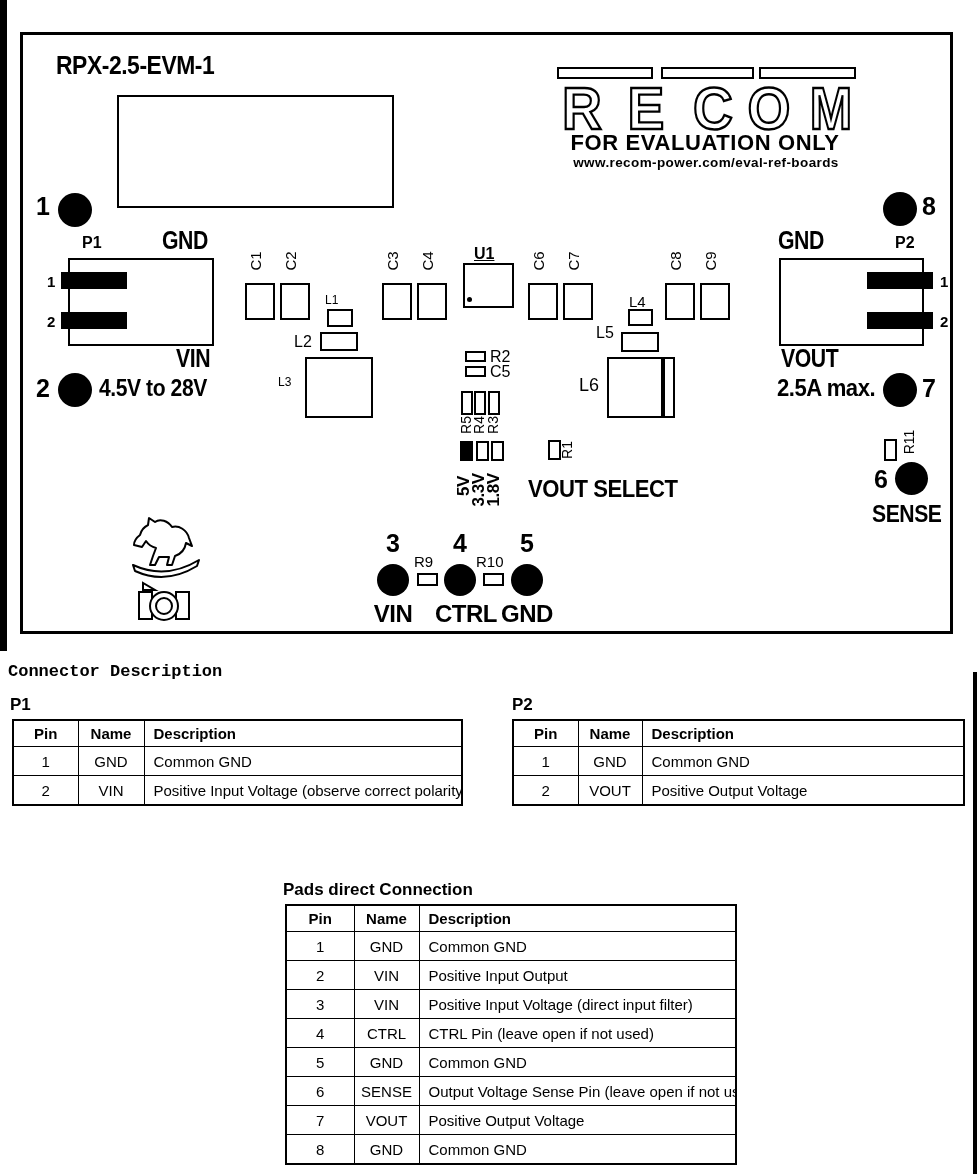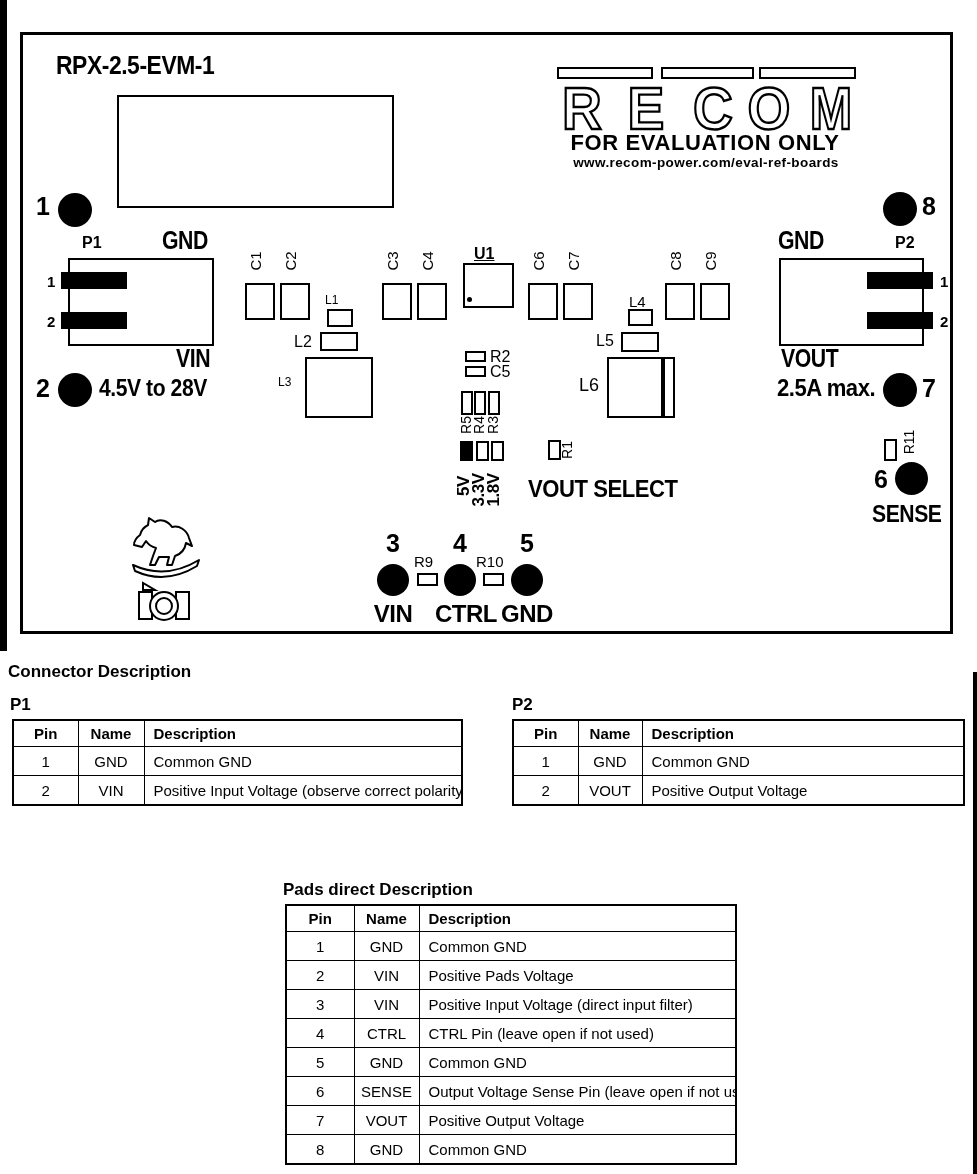--- a/index.html
+++ b/index.html
@@ -122,21 +122,21 @@
 
   <div class="ref" style="left:325px;top:294px;font-size:12px;">L1</div>
   <div class="rc" style="left:327px;top:309px;width:26px;height:18px;"></div>
   <div class="ref" style="left:294px;top:334px;">L2</div>
   <div class="rc" style="left:320px;top:332px;width:38px;height:19px;"></div>
   <div class="ref" style="left:278px;top:376px;font-size:12px;">L3</div>
   <div class="rc" style="left:305px;top:357px;width:68px;height:61px;"></div>
 
   <div class="ref" style="left:629px;top:294px;font-size:15px;">L4</div>
   <div class="rc" style="left:628px;top:309px;width:25px;height:17px;"></div>
-  <div class="ref" style="left:596px;top:333px;">L5</div>
+  <div class="ref" style="left:596px;top:325px;">L5</div>
   <div class="rc" style="left:621px;top:332px;width:38px;height:20px;"></div>
   <div class="ref" style="left:579px;top:376px;font-size:18px;">L6</div>
   <div class="rc" style="left:607px;top:357px;width:56px;height:61px;"></div>
   <div class="rc" style="left:663px;top:357px;width:12px;height:61px;"></div>
 
   <div class="rc" style="left:465px;top:351px;width:21px;height:11px;"></div>
   <div class="ref" style="left:490px;top:349px;">R2</div>
   <div class="rc" style="left:465px;top:366px;width:21px;height:11px;"></div>
   <div class="ref" style="left:490px;top:364px;">C5</div>
 
@@ -183,21 +183,21 @@
     <path d="M4,52 Q37,67 70,47 L68,53 Q37,72 6,58 Z" fill="#fff" stroke="#000" stroke-width="2" stroke-linejoin="round"></path>
   </svg>
   <svg class="abs" style="left:137px;top:581px;" width="54" height="42" viewBox="0 0 54 42">
     <polygon points="6,9 6,2 18,9" fill="#fff" stroke="#000" stroke-width="2"></polygon>
     <rect x="2" y="11" width="13" height="27" fill="#fff" stroke="#000" stroke-width="2"></rect>
     <rect x="39" y="11" width="13" height="27" fill="#fff" stroke="#000" stroke-width="2"></rect>
     <circle cx="27" cy="25" r="14" fill="#fff" stroke="#000" stroke-width="2"></circle>
     <circle cx="27" cy="25" r="8" fill="#fff" stroke="#000" stroke-width="2"></circle>
   </svg>
 
-  <div class="h" style="left:8px;top:663px;">Connector Description</div>
+  <div class="h" style="left:8px;top:663px;font-family:Liberation Mono, monospace;">Connector Description</div>
 
   <div class="h" style="left:10px;top:696px;">P1</div>
   <div class="tbl" style="left:12px;top:719px;width:451px;">
     <table>
       <colgroup>
           <col style="width:65px;">
           <col style="width:66px;">
           <col>
         </colgroup>
       <tbody>
@@ -241,21 +241,21 @@
       </tr>
       <tr>
         <td class="cc">2</td>
         <td class="cc">VOUT</td>
         <td class="dl">Positive Output Voltage</td>
       </tr>
     </tbody>
       </table>
   </div>
 
-  <div class="h" style="left:283px;top:881px;">Pads direct Description</div>
+  <div class="h" style="left:283px;top:881px;">Pads direct Connection</div>
   <div class="tbl" style="left:285px;top:904px;width:452px;">
     <table>
       <colgroup>
           <col style="width:68px;">
           <col style="width:65px;">
           <col>
         </colgroup>
       <tbody>
           <tr>
         <th class="cc">Pin</th>
@@ -263,21 +263,21 @@
         <th class="dl">Description</th>
       </tr>
       <tr>
         <td class="cc">1</td>
         <td class="cc">GND</td>
         <td class="dl">Common GND</td>
       </tr>
       <tr>
         <td class="cc">2</td>
         <td class="cc">VIN</td>
-        <td class="dl">Positive Pads Voltage</td>
+        <td class="dl">Positive Input Output</td>
       </tr>
       <tr>
         <td class="cc">3</td>
         <td class="cc">VIN</td>
         <td class="dl">Positive Input Voltage (direct input filter)</td>
       </tr>
       <tr>
         <td class="cc">4</td>
         <td class="cc">CTRL</td>
         <td class="dl">CTRL Pin (leave open if not used)</td>

